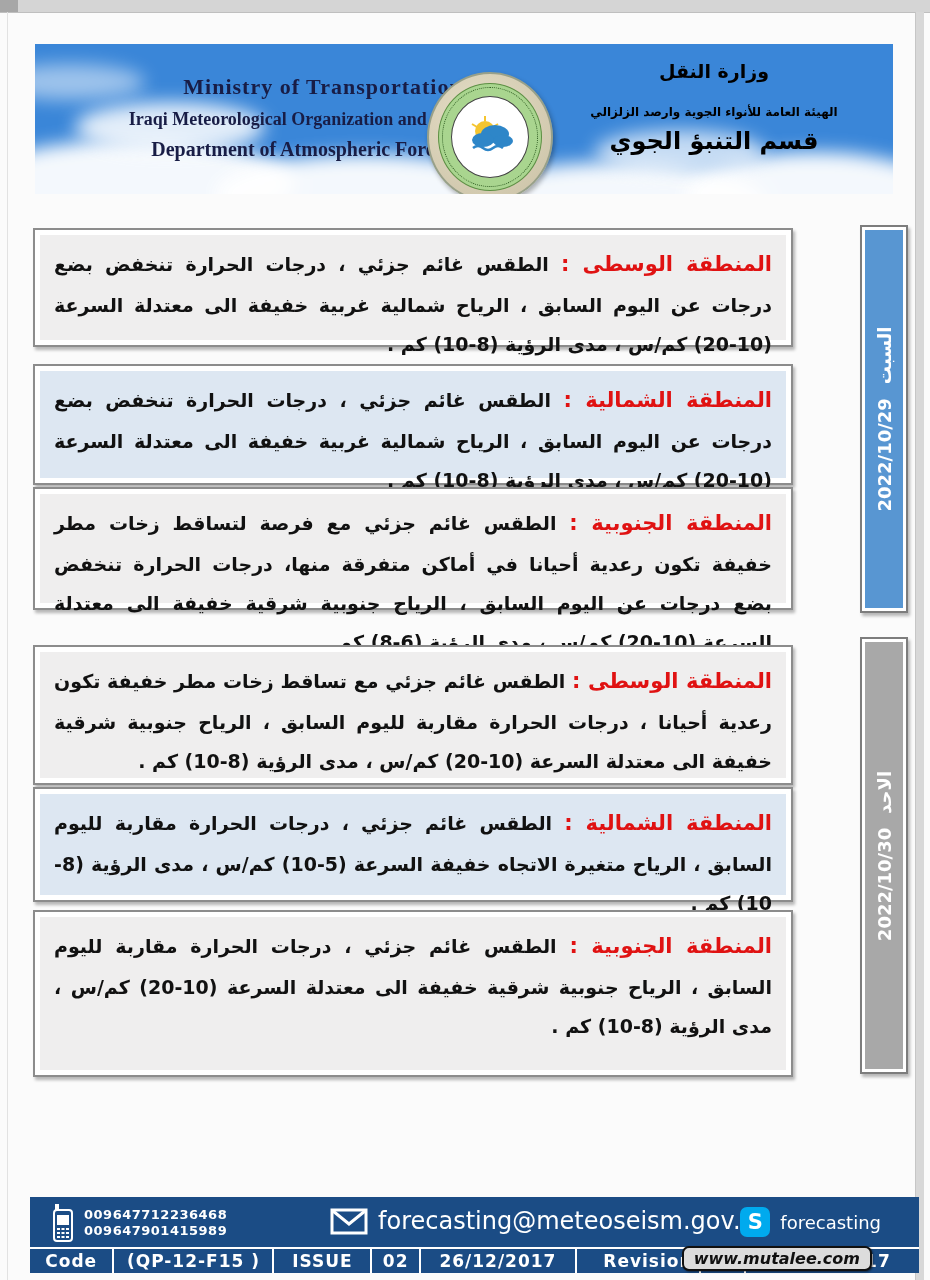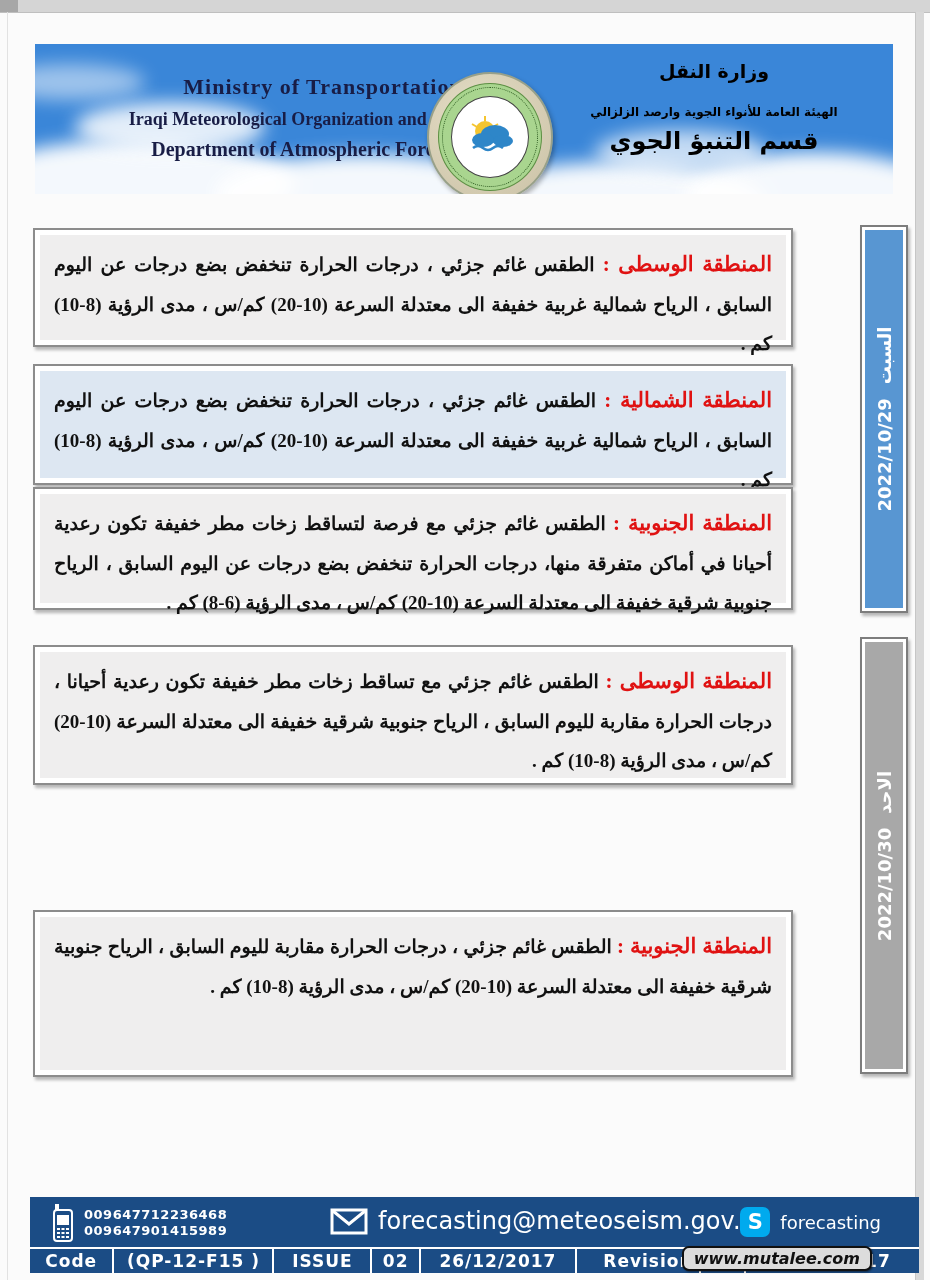--- a/index.html
+++ b/index.html
@@ -44,21 +44,21 @@
   .logo .ring{position:absolute;left:9px;top:9px;right:9px;bottom:9px;border-radius:50%;
         background:#a9d58f;border:1px solid #5d8f44;}
   .logo .ring2{position:absolute;left:3px;top:3px;right:3px;bottom:3px;border-radius:50%;
         border:1px dotted #2f5c22;}
   .logo .core{position:absolute;left:22px;top:22px;right:22px;bottom:22px;border-radius:50%;
         background:#ffffff;border:1px solid #444;}
   .logo svg{position:absolute;left:0;top:0;}
 
   
   .fbox{position:absolute;left:33px;width:760px;box-sizing:border-box;border:2px solid #8c8c8c;
-        background:#ffffff;padding:5px;box-shadow:2px 3px 3px rgba(0,0,0,.28);font-family:Liberation Serif, serif;}
+        background:#ffffff;padding:5px;box-shadow:2px 3px 3px rgba(0,0,0,.28);}
   .fbox .fill{width:100%;height:100%;box-sizing:border-box;padding:8px 14px 0 14px;
         direction:rtl;text-align:justify;}
   .fill-gray{background:#efeeee;}
   .fill-blue{background:#dde7f2;}
   .ftext{margin:0;font-size:19px;font-weight:bold;color:#111;line-height:2.05;}
   .rtitle{color:#e01212;font-size:21px;}
 
   
   .daybar{position:absolute;left:860px;width:48px;box-sizing:border-box;border:2px solid #7d7d7d;
           background:#ffffff;padding:3px;box-shadow:2px 3px 3px rgba(0,0,0,.28);}
@@ -178,20 +178,26 @@
     </div>
   </div>
 
   <div class="fbox" style="top:637px;height:140px;margin-top:8px;">
     <div class="fill fill-gray">
         <p class="ftext"><span class="rtitle">المنطقة الوسطى :</span>
       <span>الطقس غائم جزئي مع تساقط زخات مطر خفيفة تكون رعدية أحيانا ، درجات الحرارة مقاربة لليوم السابق ، الرياح جنوبية شرقية خفيفة الى معتدلة السرعة (10-20) كم/س ، مدى الرؤية (8-10) كم .</span></p>
       </div>
   </div>
 
+  <div class="fbox" style="top:787px;height:115px;">
+    <div class="fill fill-blue">
+        <p class="ftext"><span class="rtitle">المنطقة الشمالية :</span>
+      <span>الطقس غائم جزئي  ، درجات الحرارة مقاربة لليوم السابق ، الرياح متغيرة الاتجاه خفيفة السرعة (5-10) كم/س ، مدى الرؤية (8-10) كم .</span></p>
+      </div>
+  </div>
 
   <div class="fbox" style="top:910px;height:167px;">
     <div class="fill fill-gray">
         <p class="ftext"><span class="rtitle">المنطقة الجنوبية :</span>
       <span>الطقس غائم جزئي  ، درجات الحرارة مقاربة لليوم السابق ، الرياح جنوبية شرقية خفيفة الى معتدلة السرعة (10-20) كم/س ، مدى الرؤية (8-10) كم .</span></p>
       </div>
   </div>
 
   <div class="daybar" style="top:637px;height:437px;">
     <div class="barfill bar-gray">

